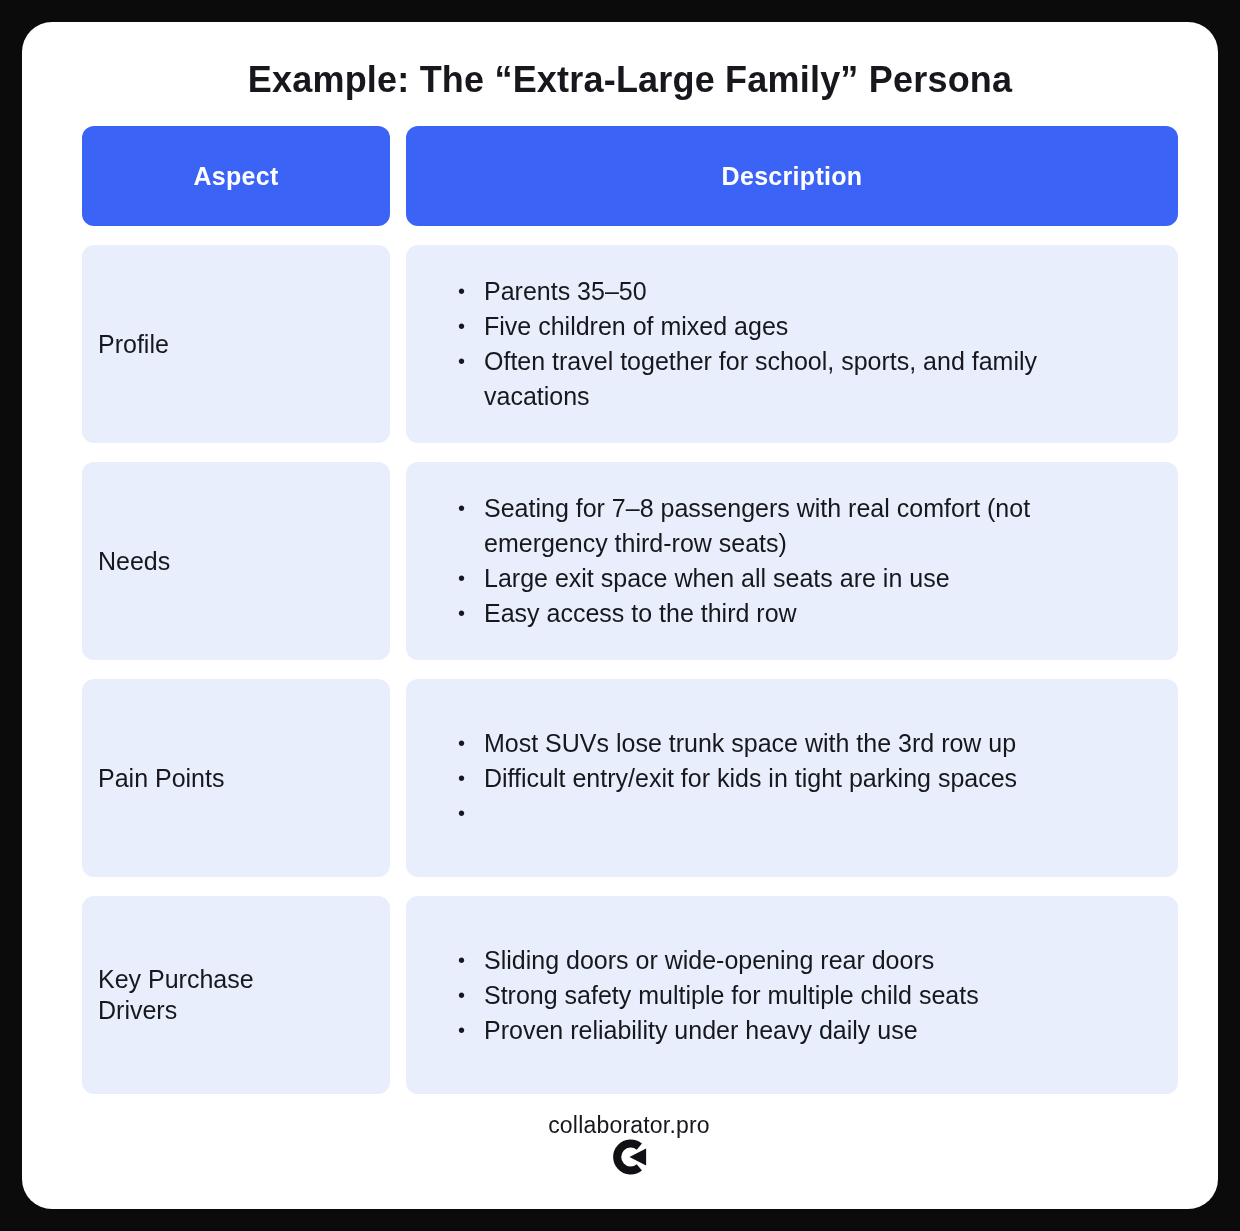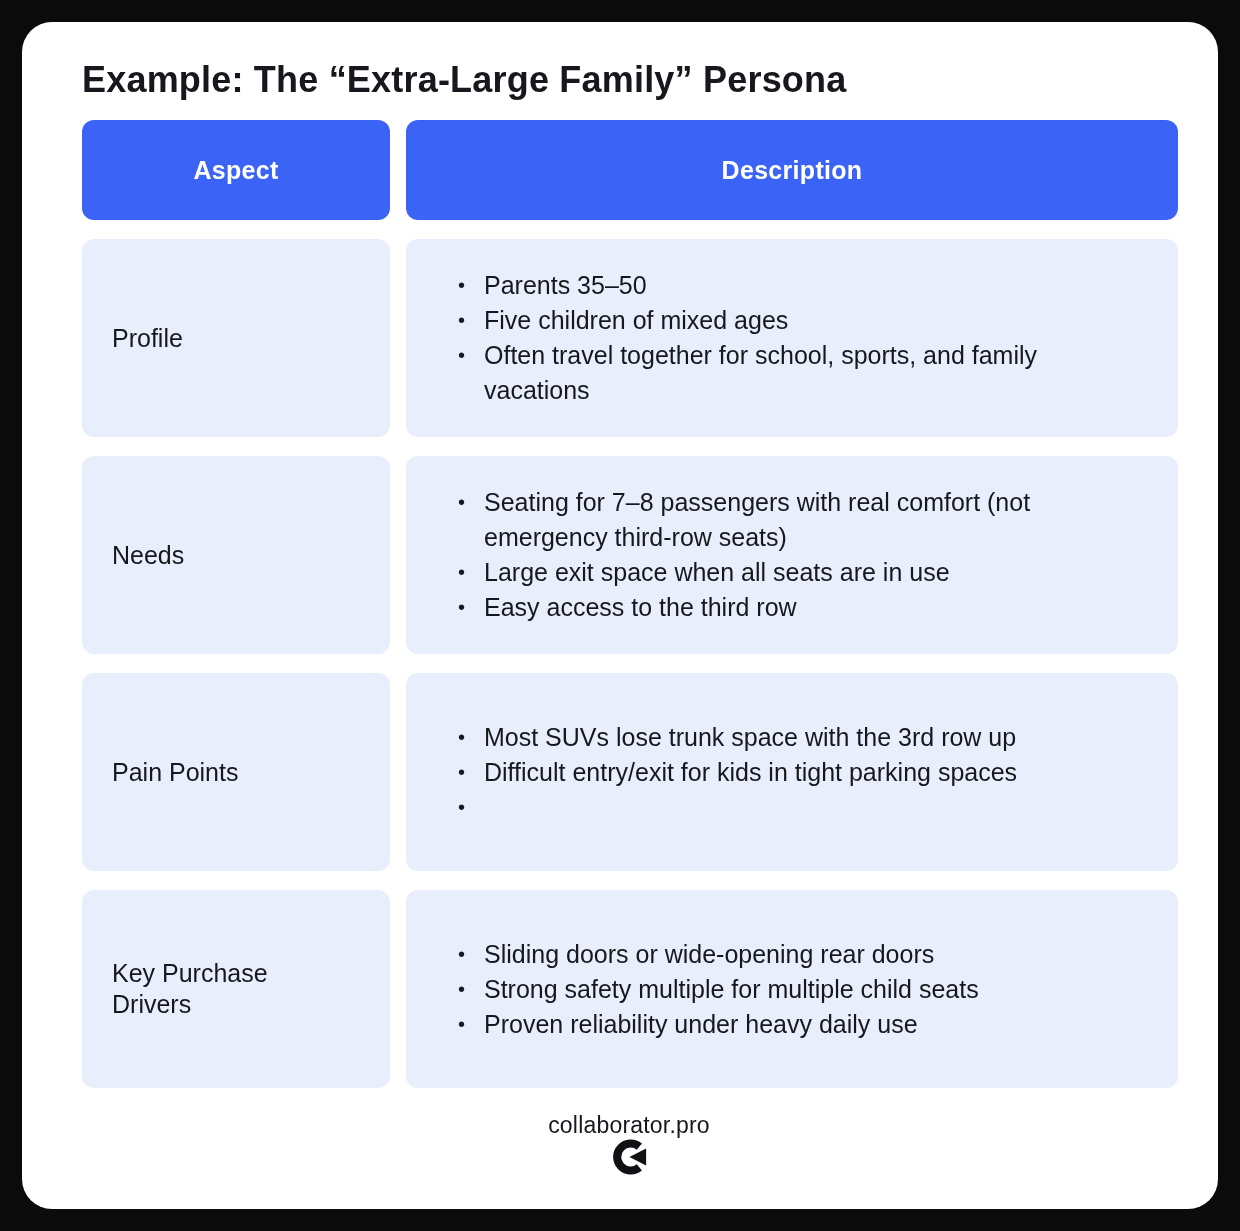--- a/index.html
+++ b/index.html
@@ -13,31 +13,32 @@
   }
   .card {
     position: absolute;
     left: 22px; top: 22px; right: 22px; bottom: 22px;
     background: #ffffff;
     border-radius: 30px;
     box-sizing: border-box;
     padding: 36px 40px 34px 38px;
     display: flex;
     flex-direction: column;
+    align-items: center;
   }
   .page-title {
     margin: 0 0 0 22px;
     font-size: 36px;
     font-weight: 700;
     letter-spacing: 0.2px;
     color: #17181d;
     line-height: 44px;
   }
   .persona-table {
-    margin: 18px 0 0 22px;
+    margin: 24px 0 0 22px;
     display: grid;
     grid-template-columns: 308px 1fr;
     column-gap: 16px;
     row-gap: 19px;
   }
   .th {
     height: 100px;
     border-radius: 12px;
     background: var(--accent, #3b64f6);
     color: #ffffff;
@@ -51,21 +52,21 @@
   .td {
     height: 198px;
     border-radius: 12px;
     background: var(--rowbg, #e9eefc);
     display: flex;
     align-items: center;
     box-sizing: border-box;
     color: #17181d;
   }
   .td.aspect {
-    padding: 0 30px;
+    padding: 0 16px;
     font-size: 25px;
     line-height: 31px;
   }
   .td.aspect .aspect-label { max-width: 200px; display: inline-block; }
   .td.desc {
     padding: 0 36px 0 52px;
     font-size: 25px;
     line-height: 35px;
   }
   ul.bullets { list-style: none; margin: 0; padding: 0; }

